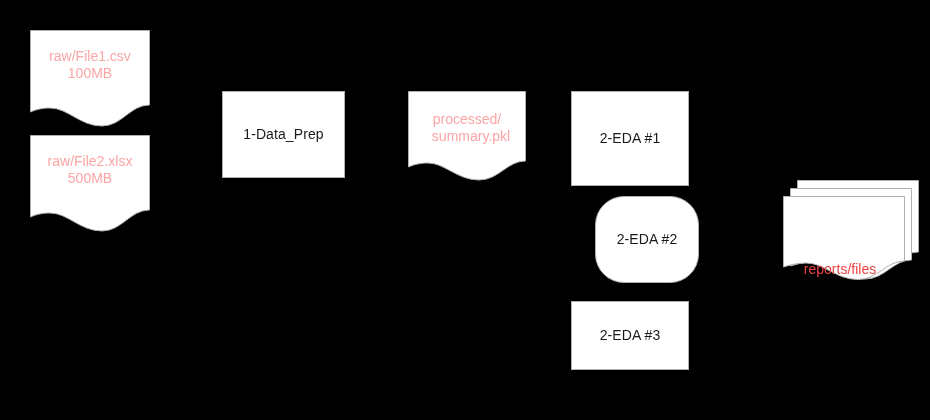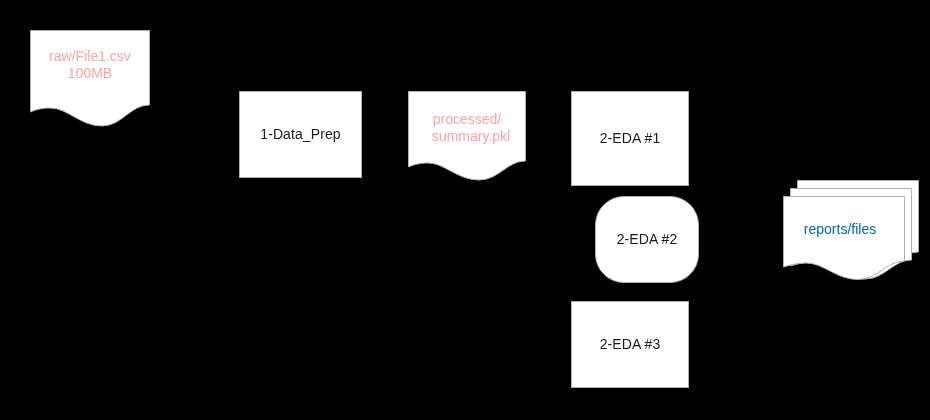--- a/index.html
+++ b/index.html
@@ -61,62 +61,70 @@
   .docstack svg {
     position: absolute;
     left: 0;
     top: 0;
     display: block;
   }
   .docstack .label {
     position: absolute;
     left: 0;
     right: 22px;
-    color: #0369a1;
+    color: #ef4444;
     font-size: 14px;
     line-height: 17px;
     text-align: center;
     pointer-events: none;
+    margin-top: 40px;
   }
 </style>
 </head>
 <body>
 
 <div id="canvas">
 
   <div class="doc node" style="left:30px; top:30px; width:120px; height:97px;">
     <svg width="120" height="97" viewBox="0 0 120 97">
       <path d="M0.5,0.5 L119.5,0.5 L119.5,75 C100,75 92,96 72,96 C50,96 38,78 20,78 C11,78 5,80 0.5,82 Z" fill="#ffffff" stroke="#b0b0b0" stroke-width="1"></path>
     </svg>
     <div class="label" style="top:18px;">raw/File1.csv</div>
     <div class="label" style="top:35px;">100MB</div>
   </div>
 
+  <div class="doc node" style="left:30px; top:135px; width:120px; height:97px;">
+    <svg width="120" height="97" viewBox="0 0 120 97">
+      <path d="M0.5,0.5 L119.5,0.5 L119.5,75 C100,75 92,96 72,96 C50,96 38,78 20,78 C11,78 5,80 0.5,82 Z" fill="#ffffff" stroke="#b0b0b0" stroke-width="1"></path>
+    </svg>
+    <div class="label" style="top:18px;">raw/File2.xlsx</div>
+    <div class="label" style="top:35px;">500MB</div>
+  </div>
 
-  <div class="proc node" style="left:239px; top:91px; width:123px; height:87px;">
+  <div class="proc node" style="left:222px; top:91px; width:123px; height:87px;">
     <span class="label">1-Data_Prep</span>
   </div>
 
   <div class="doc node" style="left:408px; top:91px; width:118px; height:90px;">
     <svg width="118" height="90" viewBox="0 0 118 90">
       <path d="M0.5,0.5 L117.5,0.5 L117.5,70 C99,70 91,89 71,89 C49,89 37,72 20,72 C11,72 5,74 0.5,76 Z" fill="#ffffff" stroke="#b0b0b0" stroke-width="1"></path>
     </svg>
     <div class="label" style="top:20px;">processed/</div>
     <div class="label" style="top:37px;padding-left:8px;">summary.pkl</div>
   </div>
 
   <div class="proc node" style="left:571px; top:91px; width:118px; height:95px;">
     <span class="label">2-EDA #1</span>
   </div>
 
   <div class="proc node" style="left:595px; top:196px; width:104px; height:87px;border-radius:29px;">
     <span class="label">2-EDA #2</span>
   </div>
 
-  <div class="proc node" style="left:571px; top:301px; width:118px; height:87px;">
+  <div class="proc node" style="left:571px; top:301px; width:118px; height:69px;">
     <span class="label">2-EDA #3</span>
   </div>
 
   <div class="docstack node" style="left:783px; top:180px; width:136px; height:100px;">
     <svg width="136" height="100" viewBox="0 0 136 100">
 
       <path d="M14.5,0.5 L135.5,0.5 L135.5,72 C117,72 109,91 89,91 C67,91 55,74 37,74 C28,74 21,76 14.5,78 Z" fill="#ffffff" stroke="#b0b0b0" stroke-width="1"></path>
 
       <path d="M7.5,8.5 L128.5,8.5 L128.5,80 C110,80 102,99 82,99 C60,99 48,82 30,82 C21,82 14,84 7.5,86 Z" fill="#ffffff" stroke="#b0b0b0" stroke-width="1"></path>
 

